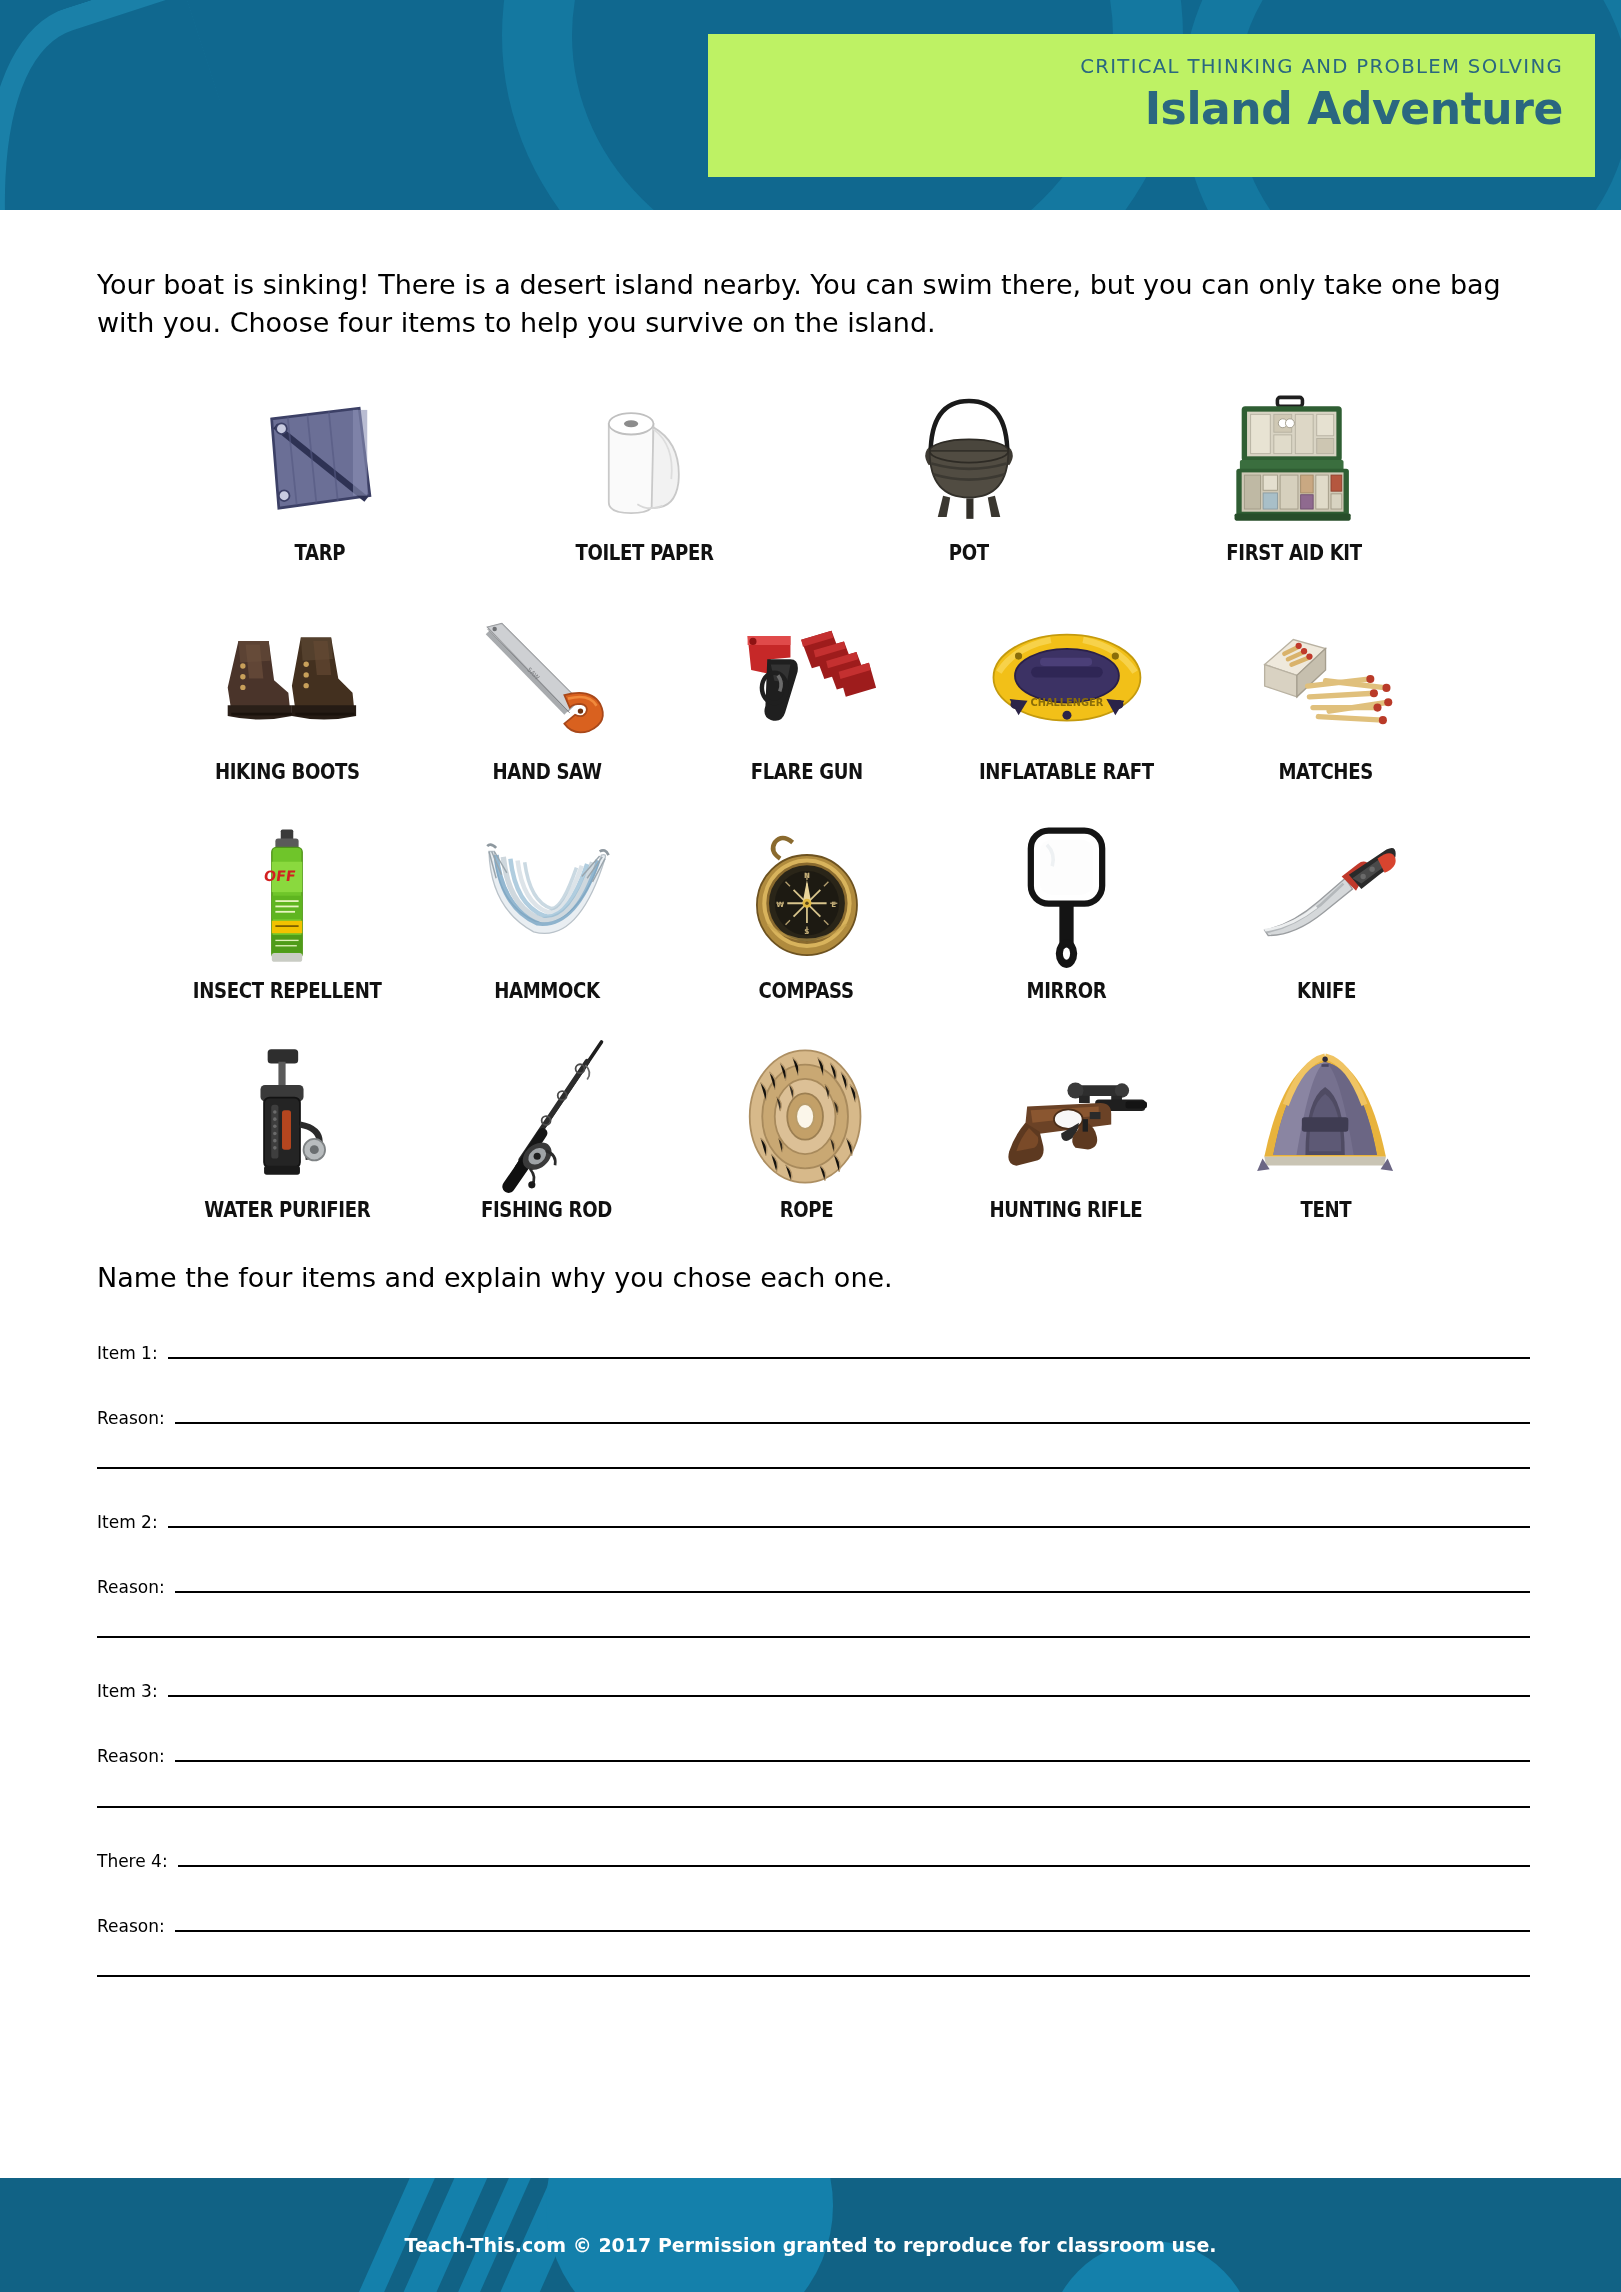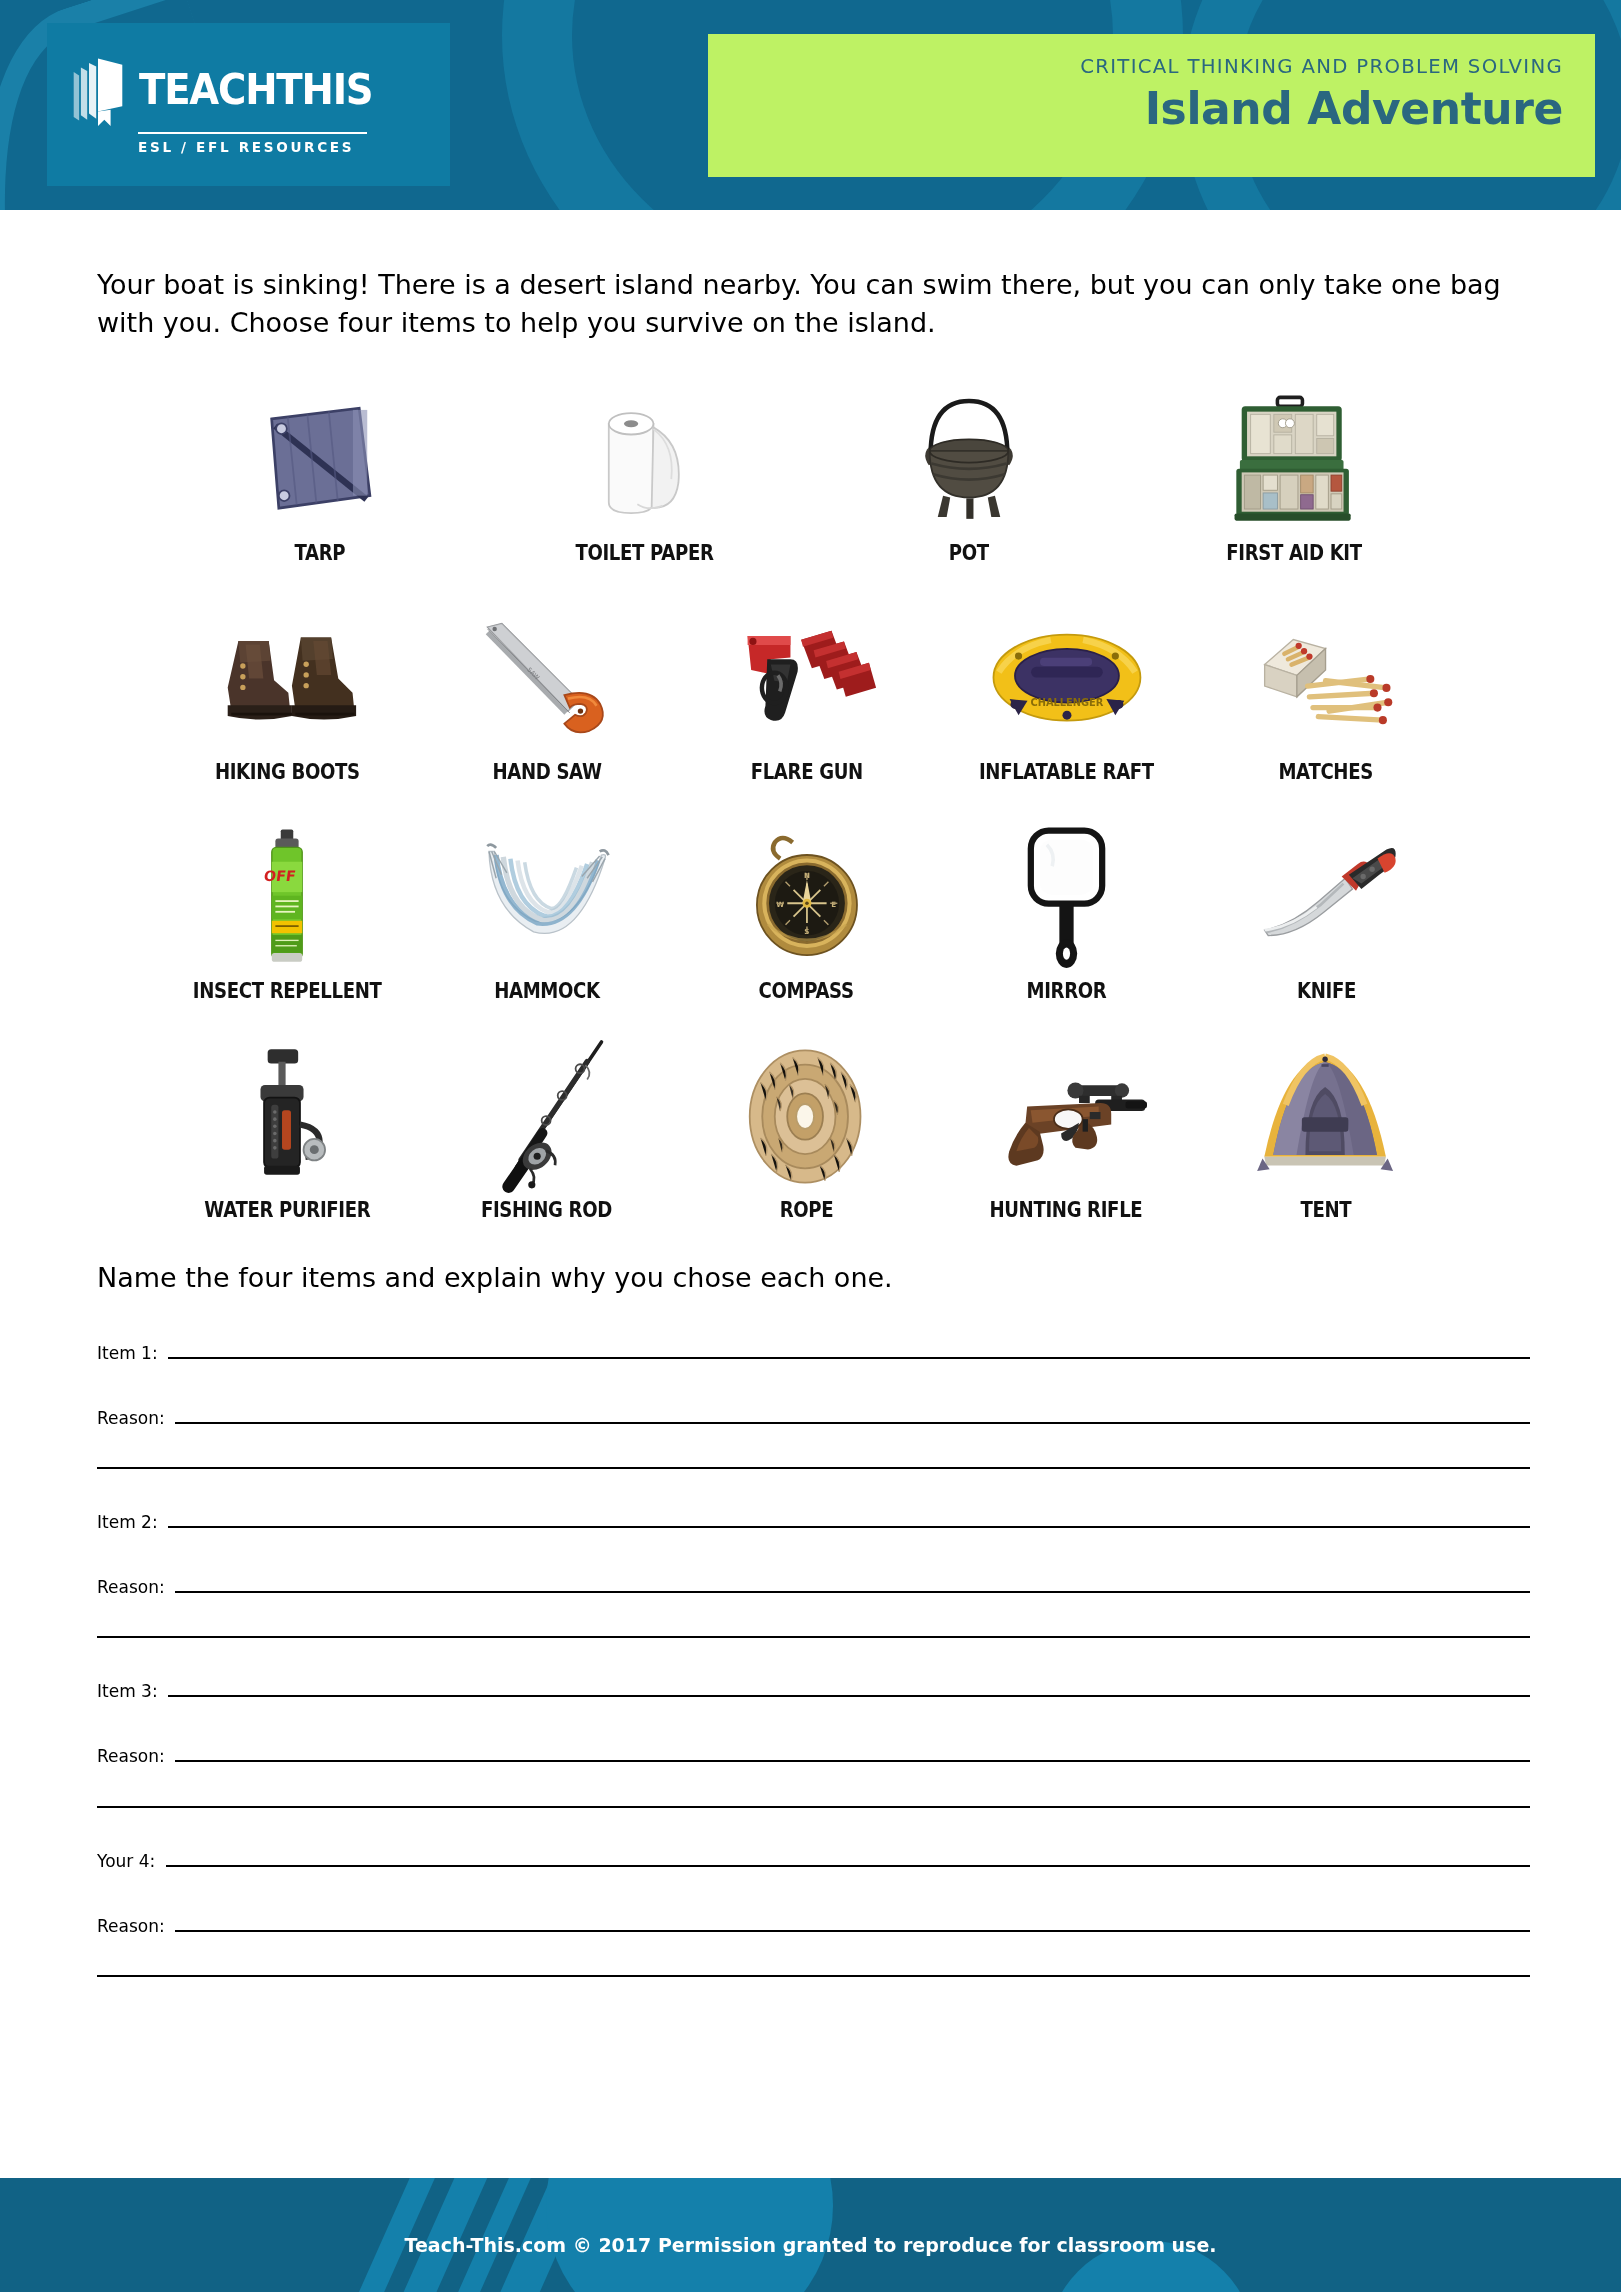--- a/index.html
+++ b/index.html
@@ -240,36 +240,20 @@
 </head>
 <body>
 
 <div class="page">
 
   <div class="header">
     <div class="hdr-swoosh sw1"></div>
     <div class="hdr-swoosh sw2"></div>
     <div class="sw3"></div>
 
-    <div class="logo-box">
-      <div class="logo-row">
-        <span class="logo-book">
-          <svg width="56" height="72" viewBox="0 0 62 80">
-            <path d="M4 20 L4 70 L10 74 L10 24 Z" fill="#ffffff" opacity="0.55"></path>
-            <path d="M12 15 L12 68 L19 73 L19 19 Z" fill="#ffffff" opacity="0.75"></path>
-            <path d="M21 10 L21 66 L29 72 L29 14 Z" fill="#ffffff" opacity="0.9"></path>
-            <path d="M31 5 L58 12 L58 58 L31 64 Z" fill="#ffffff"></path>
-            <path d="M31 64 L31 80 L38 73 L45 80 L45 62 Z" fill="#ffffff"></path>
-          </svg>
-        </span>
-        <span class="logo-word">TEACHTHIS</span>
-      </div>
-      <div class="logo-rule"></div>
-      <div class="logo-sub">ESL / EFL RESOURCES</div>
-    </div>
 
     <div class="title-card">
       <div class="title-kicker">CRITICAL THINKING AND PROBLEM SOLVING</div>
       <div class="title-main">Island Adventure</div>
     </div>
   </div>
 
   <div class="content">
 
     <div class="intro">Your boat is sinking! There is a desert island nearby. You can swim there, but you can only take one bag with you. Choose four items to help you survive on the island.</div>
@@ -782,21 +766,21 @@
         </div>
         <div class="fld">
           <span class="fld-label">Reason:</span>
           <span class="fld-rule"></span>
         </div>
         <div class="full-rule"></div>
       </div>
 
       <div class="blk">
         <div class="fld">
-          <span class="fld-label">Your 4:</span>
+          <span class="fld-label">There 4:</span>
           <span class="fld-rule"></span>
         </div>
         <div class="fld">
           <span class="fld-label">Reason:</span>
           <span class="fld-rule"></span>
         </div>
         <div class="full-rule"></div>
       </div>
     </div>
 

